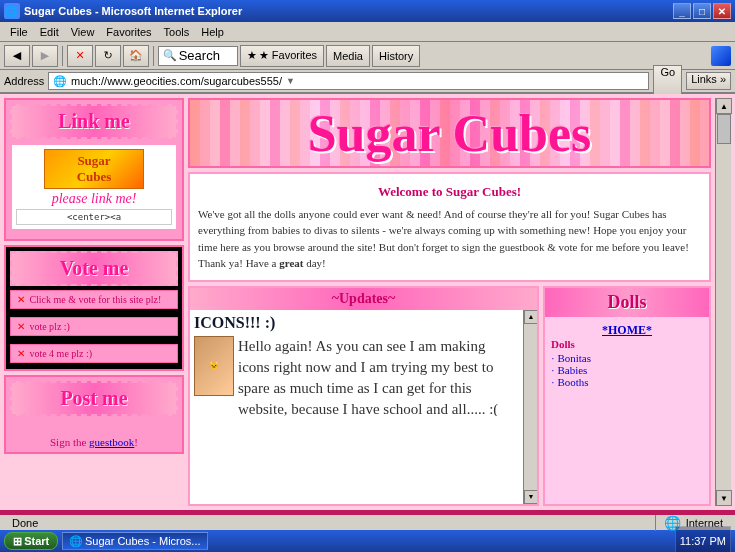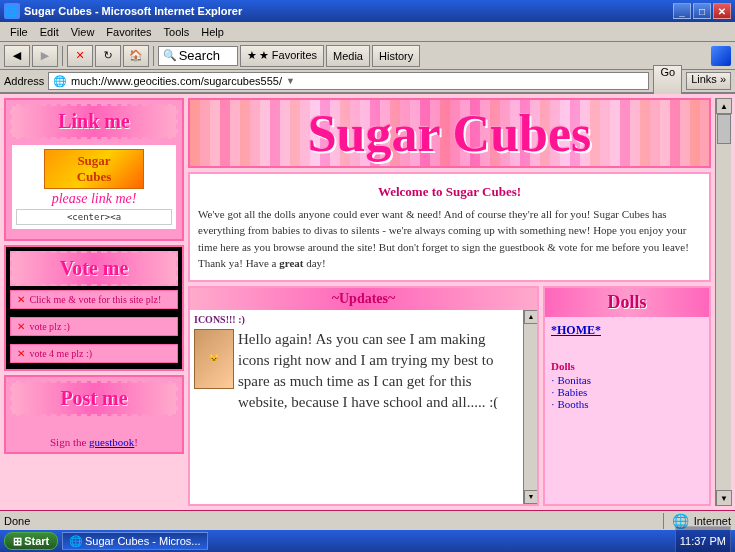--- a/index.html
+++ b/index.html
@@ -154,24 +154,24 @@
       background: #ffb6c1;
       overflow: hidden;
       display: flex;
       flex-direction: column;
     }
 
     
     .status-bar {
       height: 20px;
       background: #d4d0c8;
-      border-top: 1px solid #be185d;
+      border-top: 5px solid #be185d;
       display: flex;
       align-items: center;
-      padding: 0 4px;
+      padding: 0 12px;
       font-family: 'Tahoma', sans-serif;
       font-size: 11px;
     }
     .status-text { flex: 1; }
     .status-zone {
       display: flex; align-items: center; gap: 4px;
       border-left: 1px solid #808080;
       padding-left: 8px;
     }
     .zone-icon { font-size: 14px; }
@@ -408,21 +408,21 @@
       color: #cc0066;
       padding: 3px;
       font-family: 'Comic Sans MS', cursive;
     }
     .updates-inner {
       display: flex;
       padding: 4px;
       gap: 6px;
       overflow: hidden;
     }
-    .icons-title { font-size: 10px; font-weight: bold; color: #701a75; margin-bottom: 4px; }
+    .icons-title { font-size: 16px; font-weight: bold; color: #0f172a; margin-bottom: 4px; }
     .update-img {
       width: 40px; height: 60px;
       background: linear-gradient(135deg, #cc9966, #ffcc99);
       border: 1px solid #996633;
       flex-shrink: 0;
       display: flex; align-items: center; justify-content: center;
       font-size: 8px; color: #663300;
     }
     .update-text { font-size: 15px; color: #333; line-height: 1.4; overflow: hidden; }
     .update-text-inner { height: 80px; overflow: hidden; }
@@ -443,23 +443,24 @@
       color: #cc0066;
       padding: 4px;
       font-family: 'Comic Sans MS', cursive;
       text-shadow: 1px 1px #fff;
     }
     .dolls-nav {
       padding: 6px;
       font-size: 11px;
     }
     .dolls-home {
+      text-align: center;
       font-weight: bold;
       font-size: 12px;
-      margin-bottom: 22px;
+      margin-bottom: 0;
       color: #0000cc;
       text-decoration: none;
     }
     .dolls-home a { color: #0000cc; }
     .dolls-category { font-weight: bold; color: #cc0066; font-size: 11px; margin-bottom: 2px; }
     .dolls-link { color: #0000cc; text-decoration: none; font-size: 11px; display: block; }
     .dolls-link::before { content: '· '; }
 
     
     .updates-scroll {

